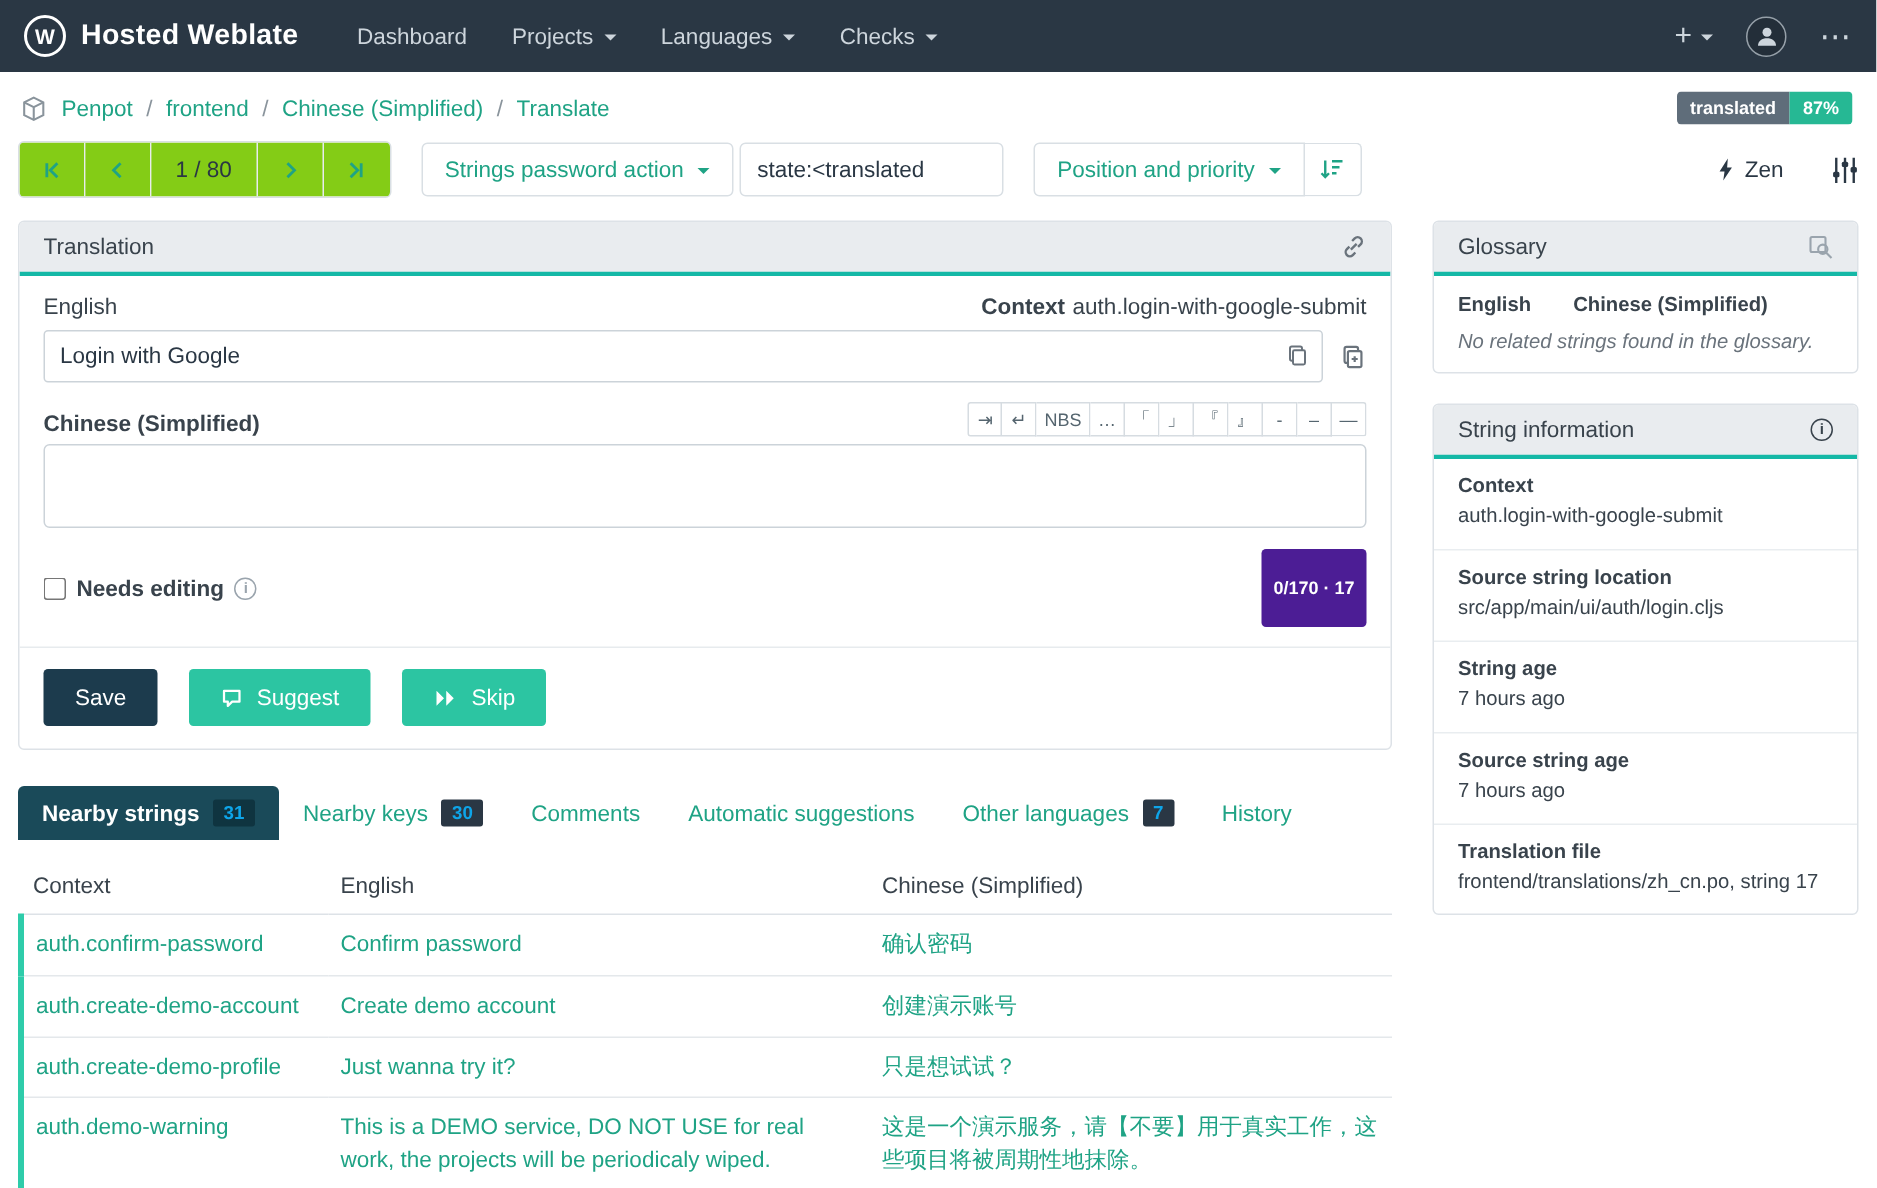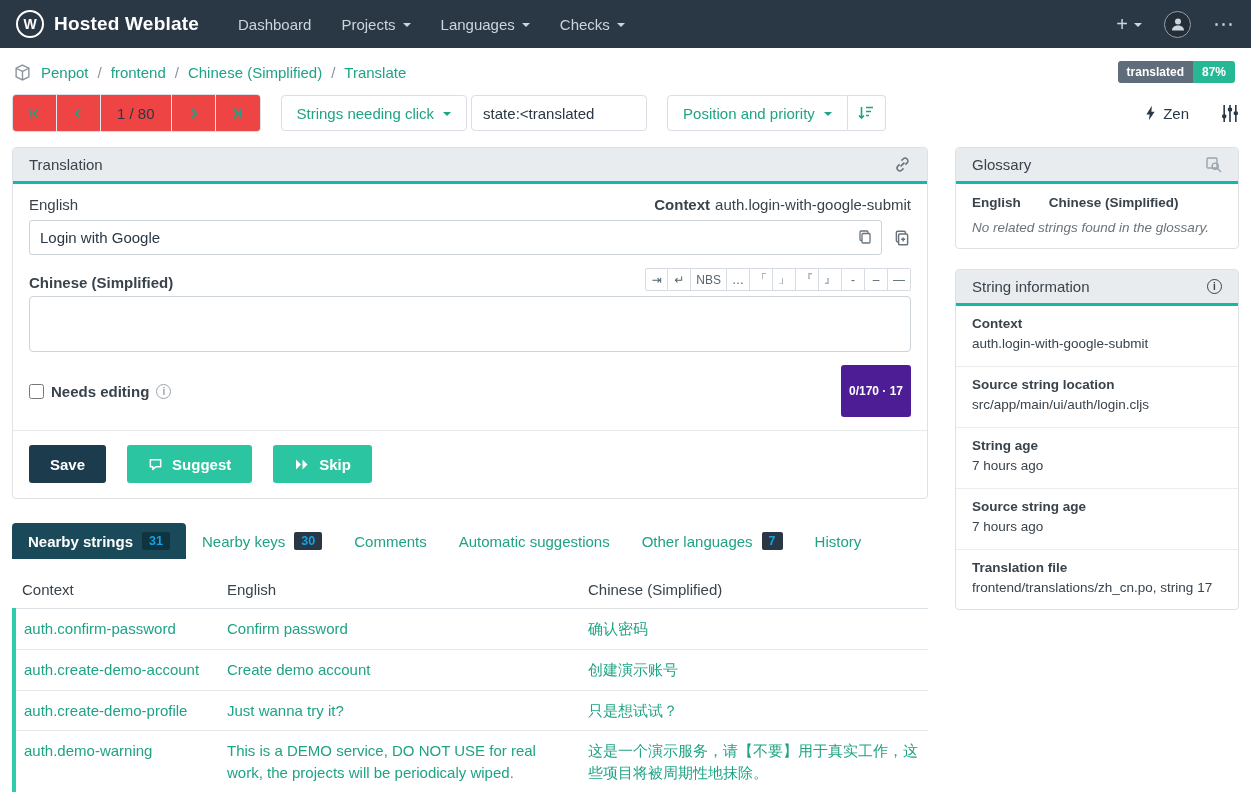--- a/index.html
+++ b/index.html
@@ -28,21 +28,21 @@
   .crumb{color:#1fa385;cursor:pointer}
   .crumb-sep{color:#8a949c}
   .pkg-icon{display:flex;align-items:center;margin-right:1px}
   .state-badge{display:flex;font-size:12px;font-weight:700;color:#fff;border-radius:3px;overflow:hidden;cursor:pointer}
   .state-badge .lbl{background:#5f6d7a;padding:4px 9px}
   .state-badge .val{background:#26b894;padding:4px 9px}
 
   
   .toolbar{display:flex;align-items:center;padding:0 12px;margin-top:2px}
   .pager{display:flex;border:1px solid #d9dfe4;border-radius:4px;overflow:hidden;background:#fff}
-  .pager>*{display:flex;align-items:center;justify-content:center;height:36px;background:#ef4444}
+  .pager>*{display:flex;align-items:center;justify-content:center;height:36px;background:#84cc16}
   .pbtn{width:44px;color:#1fa385;cursor:pointer;border-right:1px solid #e7ebee}
   .pcur{padding:0 16px;color:#2a3744;border-right:1px solid #e7ebee;font-size:15px}
   .pager>*:last-child{border-right:none}
   .btn-outline{height:36px;background:#fff;border:1px solid #d9dfe4;border-radius:4px;color:#1fa385;font-size:15px;padding:0 15px;display:flex;align-items:center;gap:9px;cursor:pointer}
   .search-input{height:36px;width:176px;border:1px solid #d9dfe4;border-radius:4px;padding:0 11px;font-size:15px;color:#2a3744;outline:none}
   .sort-group{display:flex}
   .sort-group .btn-outline{border-radius:4px 0 0 4px}
   .iconbtn{width:38px;height:36px;background:#fff;border:1px solid #d9dfe4;border-left:none;border-radius:0 4px 4px 0;color:#1fa385;display:flex;align-items:center;justify-content:center;cursor:pointer}
   .gap20{width:20px}.gap4{width:4px}
   .toolbar-right{margin-left:auto;display:flex;align-items:center;gap:32px;color:#2a3744}
@@ -75,21 +75,21 @@
   .charbtn:last-of-type{border-radius:0 2px 2px 0}
   .tgt-textarea{width:100%;height:56px;border:1px solid #ccd3d9;border-radius:4px;resize:none;padding:8px 10px;font-size:15px;outline:none}
   .ne-row{display:flex;align-items:center;margin-top:10px;gap:7px}
   .ne-check{width:15px;height:15px;cursor:pointer}
   .ne-label{font-weight:700;font-size:15px;color:#39434c;cursor:pointer}
   .info-icon{width:15px;height:15px;border:1.5px solid #9aa4ad;color:#9aa4ad;border-radius:50%;font-size:10px;display:inline-flex;align-items:center;justify-content:center;font-weight:700}
   .info-icon::after{content:"i"}
   .info-icon.dark{border-color:#39434c;color:#39434c;cursor:pointer}
   .counter{margin-left:auto;background:#4c1d95;color:#fff;font-size:12px;font-weight:700;padding:19px 8px;border-radius:3px}
   .t-footer{margin-top:13px;border-top:1px solid #e7ebee;padding:14px 16px 15px;display:flex;gap:21px}
-  .btn{border-radius:3px;font-size:15px;font-weight:700;padding:0 21px;height:38px;display:inline-flex;align-items:center;gap:9px;cursor:pointer;color:#fff}
+  .btn{border-radius:3px;font-size:15px;font-weight:400;padding:0 21px;height:38px;display:inline-flex;align-items:center;gap:9px;cursor:pointer;color:#fff}
   .btn-save{background:#1c3b4d}
   .btn-teal{background:#2cc5a2}
 
   
   .tabs{display:flex;align-items:flex-end;margin-top:24px}
   .tab{display:flex;align-items:center;gap:9px;padding:9px 16px;border-radius:4px 4px 0 0;color:#1fa385;font-size:15px;cursor:pointer;white-space:nowrap}
   .tab.active{background:#1a4a59;color:#fff;font-weight:700}
   .tab-badge{background:#2a3744;color:#0ea5e9;font-size:12.5px;font-weight:700;padding:2px 7px;border-radius:2px}
   .tab.active .tab-badge{background:#0f3440}
 
@@ -215,21 +215,21 @@
     </span>
     <span class="pbtn">
       <svg width="15" height="15" viewBox="0 0 16 16" fill="none" stroke="currentColor" stroke-width="2">
           <path d="M11.5 3v10"></path>
           <path d="M4 3l5 5-5 5"></path>
         </svg>
     </span>
   </div>
   <span class="gap20"></span>
   <button class="btn-outline">
-    <span>Strings needing click</span>
+    <span>Strings password action</span>
     <span class="caret"></span>
   </button>
   <span class="gap4"></span>
   <input class="search-input" type="text" value="state:&lt;translated" style="">
   <span class="gap20"></span>
   <div class="sort-group">
     <button class="btn-outline">
       <span>Position and priority</span>
       <span class="caret"></span>
     </button>

